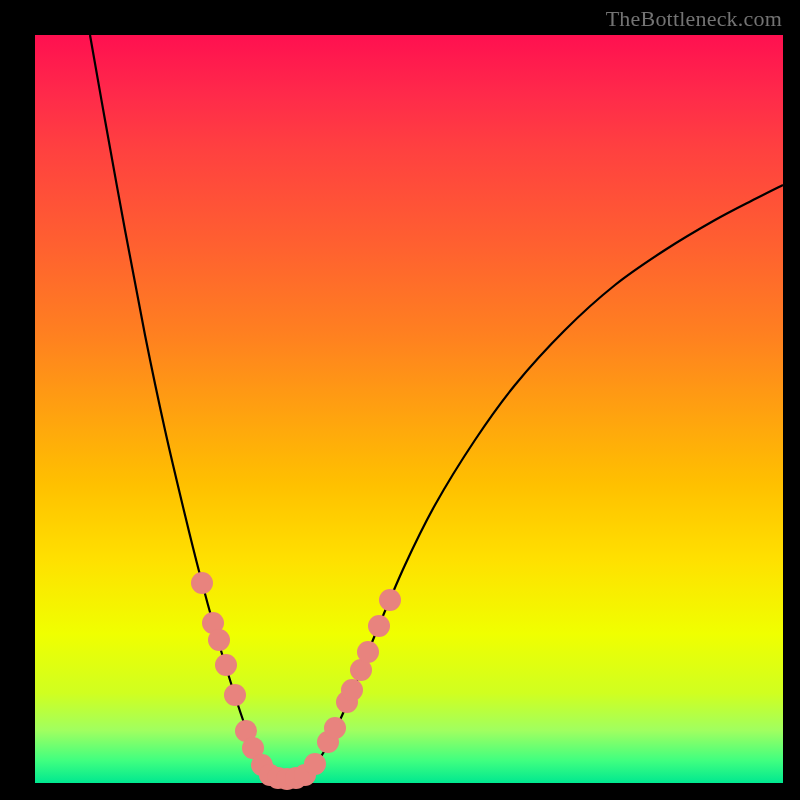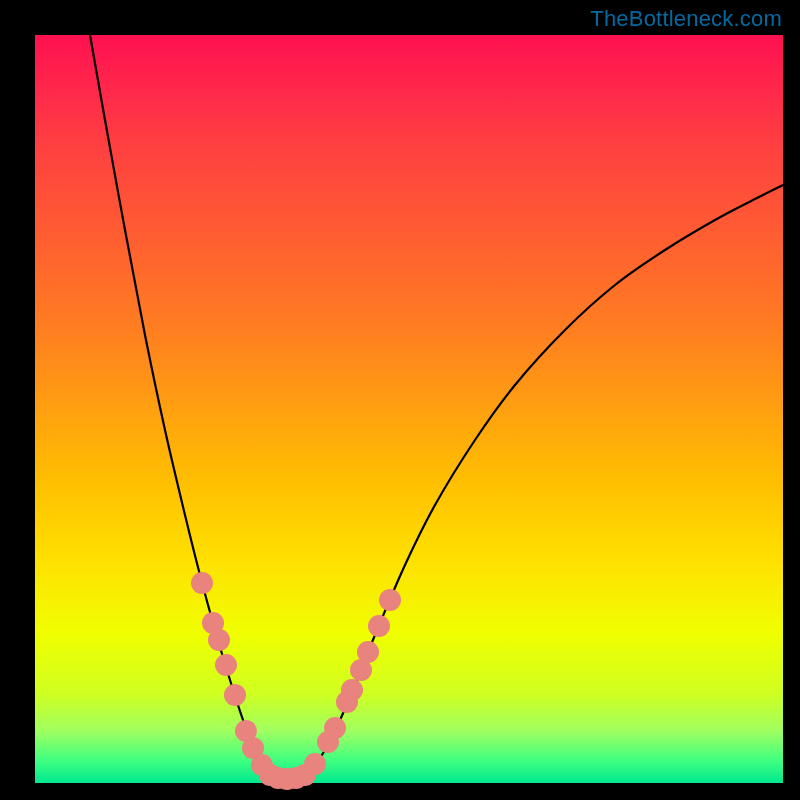--- a/index.html
+++ b/index.html
@@ -29,23 +29,23 @@
       #d0ff20 88%,
       #a0ff60 93%,
       #40ff80 97%,
       #00e890 100%
     );
   }
   .watermark {
     position: absolute;
     top: 6px;
     right: 18px;
-    font-family: Liberation Sans, sans-serif;
+    font-family: Liberation Serif, serif;
     font-size: 22px;
-    color: #0369a1;
+    color: #737373;
     font-weight: 500;
     letter-spacing: 0.2px;
   }
   svg.curve-layer {
     position: absolute;
     left: 0; top: 0;
     width: 748px; height: 748px;
     overflow: visible;
   }
 </style>

